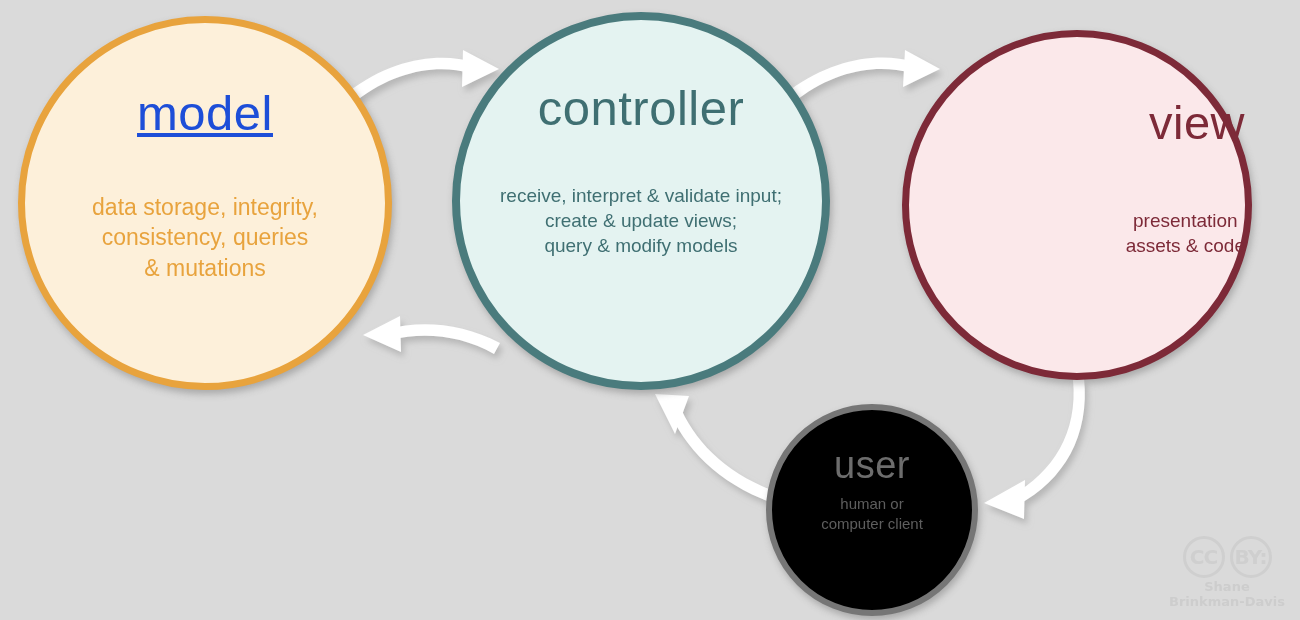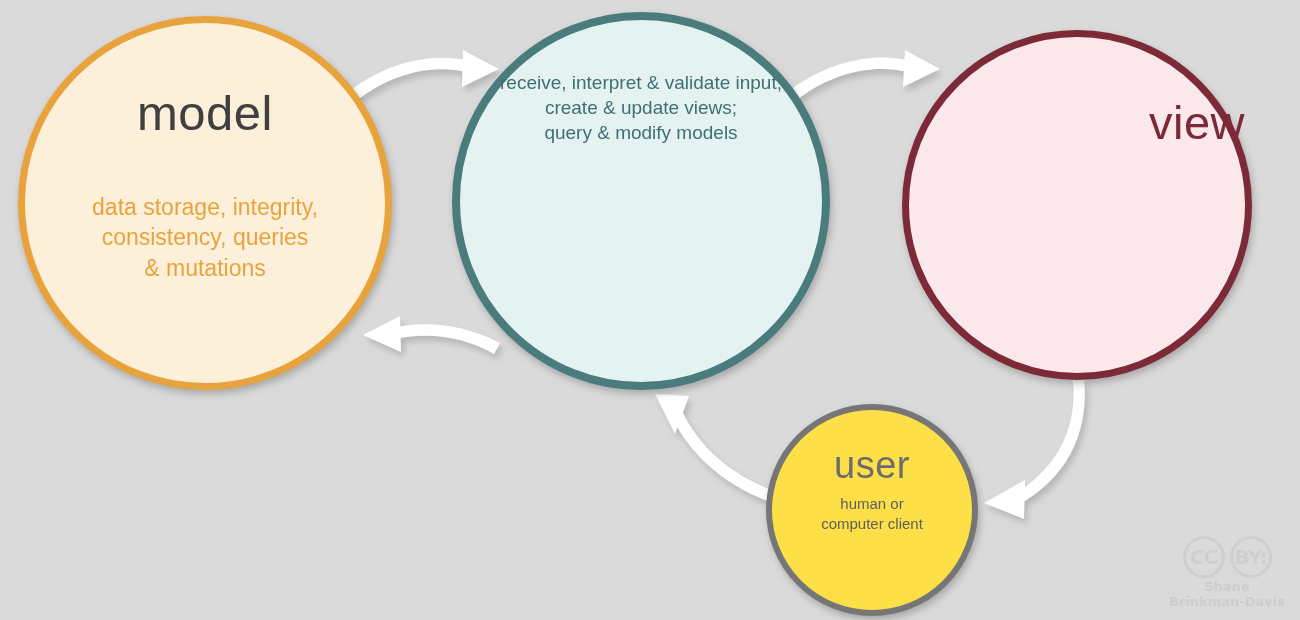--- a/index.html
+++ b/index.html
@@ -51,21 +51,21 @@
     white-space: pre-line;
   }
 
   
   #node-model {
     left: 18px;  top: 16px;
     width: 374px; height: 374px;
     background: #fdf0da;
     border: 7px solid #e8a33d;
   }
-  #node-model .title { font-size: 49px; color: #404040; margin-top: 66px; }
+  #node-model .title { font-size: 49px; color: #1d4ed8; margin-top: 66px; text-decoration: underline; }
   #node-model .desc  { font-size: 23px; color: #e8a33d; margin-top: 54px; }
 
   
   #node-controller {
     left: 452px; top: 12px;
     width: 378px; height: 378px;
     background: #e4f3f1;
     border: 8px solid #4a7b7d;
   }
   #node-controller .title { font-size: 49px; color: #3f6f72; margin-top: 64px; }
@@ -79,21 +79,21 @@
     border: 7px solid #7d2a38;
     align-items: flex-end;
   }
   #node-view .title { font-size: 47px; color: #7d2a38; margin-top: 62px; }
   #node-view .desc  { font-size: 19px; color: #7d2a38; margin-top: 62px; }
 
   
   #node-user {
     left: 766px; top: 404px;
     width: 212px; height: 212px;
-    background: #fde047;
+    background: #000000;
     border: 6px solid #767676;
   }
   #node-user .title { font-size: 38px; color: #6d6d6d; margin-top: 36px; }
   #node-user .desc  { font-size: 15px; color: #5e5e5e; margin-top: 10px; }
 
   
   #cc-badge {
     position: absolute;
     right: 14px;
     bottom: 10px;
@@ -171,27 +171,30 @@
   </svg>
 
   <div class="node" id="node-model">
     <div class="title">model</div>
     <div class="desc">data storage, integrity,
 consistency, queries
 &amp; mutations</div>
   </div>
 
   <div class="node" id="node-controller">
+    <div class="title">controller</div>
     <div class="desc">receive, interpret &amp; validate input;
 create &amp; update views;
 query &amp; modify models</div>
   </div>
 
   <div class="node" id="node-view">
     <div class="title">view</div>
+    <div class="desc">presentation
+assets &amp; code</div>
   </div>
 
   <div class="node" id="node-user">
     <div class="title">user</div>
     <div class="desc">human or
 computer client</div>
   </div>
 
   <div id="cc-badge">
     <div class="marks">

